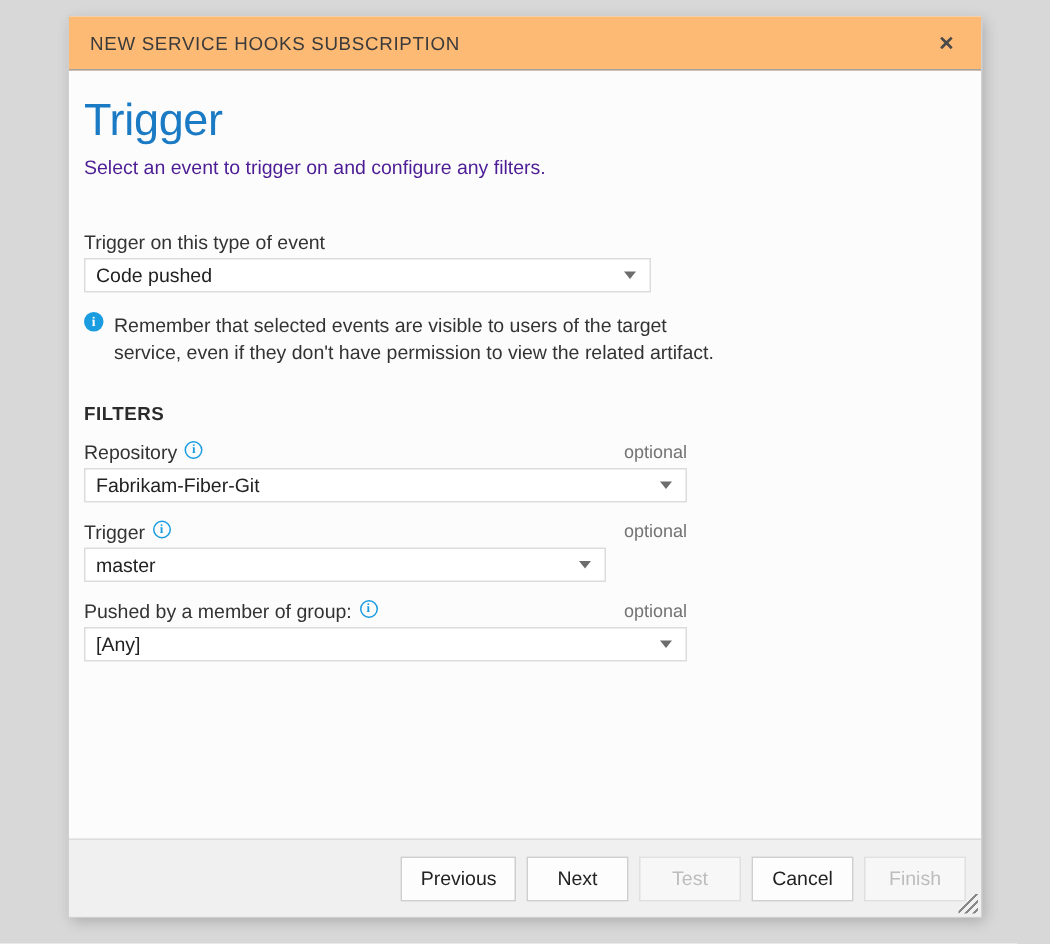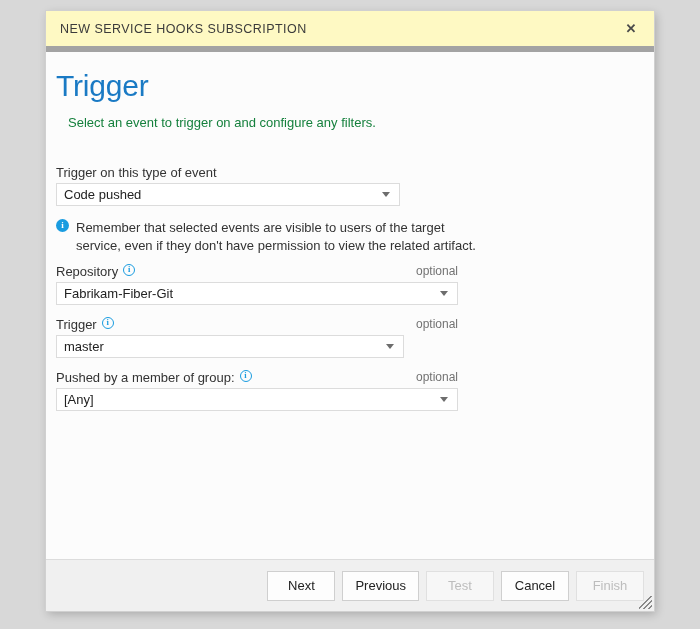--- a/index.html
+++ b/index.html
@@ -23,22 +23,22 @@
     background: #fcfcfc;
     box-shadow: 0 0 0 1px #d0d0d0, 2px 3px 9px rgba(0,0,0,0.22);
     box-sizing: border-box;
     display: flex;
     flex-direction: column;
   }
 
   
   #titlebar {
     height: 35px;
-    background: #fef9c3;
-    border-bottom: 6px solid #a3a3a3;
+    background: #fdba74;
+    border-bottom: 1px solid #a3a3a3;
     display: flex;
     align-items: center;
     flex: 0 0 auto;
     position: relative;
   }
   #titlebar-text {
     margin-left: 14px;
     font-size: 12.5px;
     letter-spacing: 0.45px;
     color: #3b3b3b;
@@ -69,22 +69,22 @@
   #page-title {
     font-size: 30px;
     font-weight: normal;
     color: #1a7ac4;
     margin: 0 0 6px 0;
     line-height: 1.12;
     letter-spacing: -0.2px;
   }
   #page-subtitle {
     font-size: 13px;
-    color: #15803d;
-    margin: 12px;
+    color: #4c1d95;
+    margin: 0;
   }
 
   .field-block { margin-top: 0; }
 
   .field-label-row {
     display: flex;
     align-items: center;
     justify-content: space-between;
     margin-bottom: 3px;
   }
@@ -240,31 +240,32 @@
 
     <h1 id="page-title">Trigger</h1>
     <p id="page-subtitle">Select an event to trigger on and configure any filters.</p>
 
     <div class="field-block" style="margin-top:35px;">
       <div class="field-label-row">
         <div class="field-label-left">
           <span class="field-label">Trigger on this type of event</span>
         </div>
       </div>
-      <div class="select-box" style="width:344px;">
+      <div class="select-box" style="width:378px;">
         <span class="select-value">Code pushed</span>
         <span class="chev"></span>
       </div>
     </div>
 
     <div id="notice">
       <span class="info-filled">i</span>
       <span id="notice-text">Remember that selected events are visible to users of the target service, even if they don't have permission to view the related artifact.</span>
     </div>
 
+    <div id="filters-heading">FILTERS</div>
 
     <div class="field-block">
       <div class="field-label-row" style="width:402px;margin-top:8px;">
         <div class="field-label-left">
           <span class="field-label">Repository</span>
           <span class="info-outline">i</span>
         </div>
         <span class="optional-tag">optional</span>
       </div>
       <div class="select-box" style="width:402px;">
@@ -297,21 +298,21 @@
       </div>
       <div class="select-box" style="width:402px;">
         <span class="select-value">[Any]</span>
         <span class="chev"></span>
       </div>
     </div>
 
   </div>
 
   <div id="footer">
+    <button class="btn">Previous</button>
     <button class="btn">Next</button>
-    <button class="btn">Previous</button>
     <button class="btn disabled">Test</button>
     <button class="btn">Cancel</button>
     <button class="btn disabled">Finish</button>
     <div id="resize-grip"></div>
   </div>
 
 </div>
 
 </body></html>

